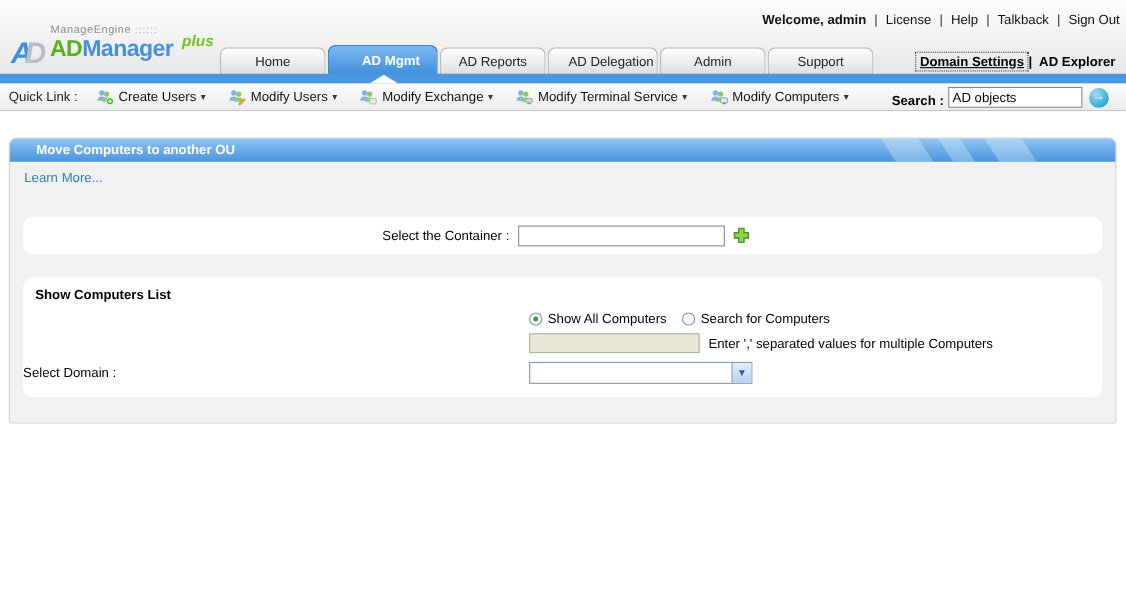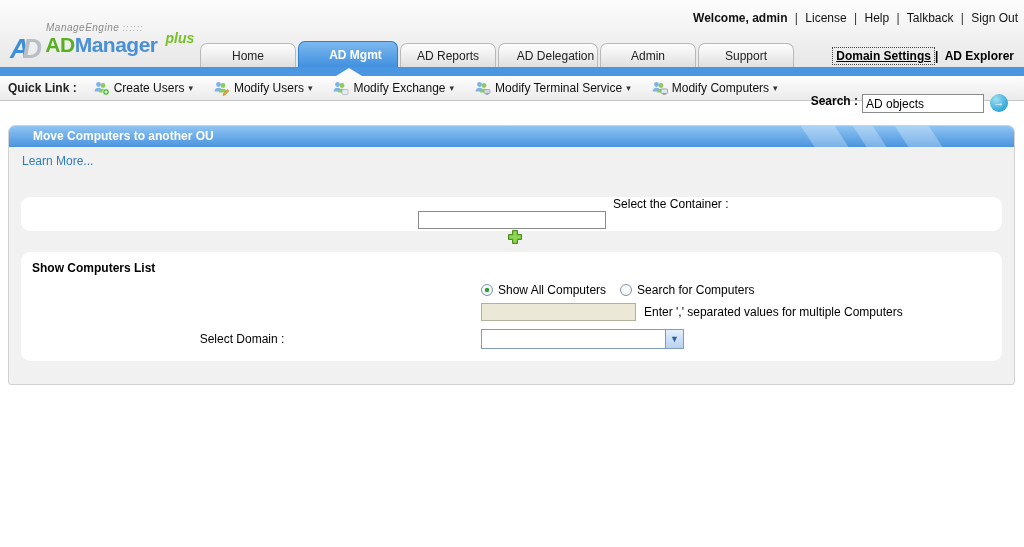--- a/index.html
+++ b/index.html
@@ -8,21 +8,21 @@
 
   
   .hdr { position:absolute; left:0; top:0; width:1024px; height:67px; background:linear-gradient(#fdfdfd,#e7e7e7); }
   .topbar { position:absolute; top:11px; right:6px; font-size:12px; color:#111; white-space:nowrap; }
   .topbar .welcome { font-weight:bold; }
   .topbar .sep { color:#333; margin:0 4px; }
   .topbar a { color:#111; text-decoration:none; cursor:pointer; }
 
   
   .logo { position:absolute; left:10px; top:22px; white-space:nowrap; }
-  .logo .brandline { font-size:10px; color:#8a8a8a; margin-left:36px; letter-spacing:.5px;font-style:italic; }
+  .logo .brandline { font-size:10px; color:#8a8a8a; margin-left:36px; letter-spacing:.5px; }
   .logo .branddots { color:#aaa; letter-spacing:1px; font-size:9px; }
   .logo .mark { display:inline-block; vertical-align:-6px; font-weight:bold; font-style:italic; font-size:27px; }
   .logo .mark .a { color:#3e8fd6; }
   .logo .mark .d { color:#b9bec4; margin-left:-7px; }
   .logo .nm { font-weight:bold; font-size:21px; letter-spacing:-0.5px; }
   .logo .nm .ad { color:#56b01f; }
   .logo .nm .mgr { color:#4a90d9; }
   .logo .plus { color:#76c222; font-style:italic; font-weight:bold; font-size:14px; position:relative; top:-9px; left:1px; }
 
   
@@ -39,50 +39,50 @@
 
   
   .strip { position:absolute; left:0; top:67px; width:1024px; height:9px; background:#4a96e0; }
   .notch { position:absolute; left:336px; bottom:0; width:0; height:0;
            border-left:13px solid transparent; border-right:13px solid transparent; border-bottom:8px solid #fbfbfb; }
 
   
   .qbar { position:absolute; left:0; top:76px; width:1024px; height:25px;
           background:linear-gradient(#fdfdfd,#ebebeb); border-bottom:1px solid #c6c6c6;
           display:flex; align-items:center; padding-left:8px; }
-  .qbar .qlabel { font-weight:bold; color:#222; margin-right:16px; }
+  .qbar .qlabel { font-weight:normal; color:#222; margin-right:16px; }
   .qitem { display:flex; align-items:center; margin-right:20px; cursor:pointer; }
   .qitem .icw { width:17px; height:16px; margin-right:4px; }
   .qitem .qtext { color:#111; }
   .qitem .qcaret { font-size:9px; color:#333; margin-left:4px; }
-  .qsearch { position:absolute; right:16px; top:18px; display:flex; align-items:flex-start; }
+  .qsearch { position:absolute; right:16px; top:3px; display:flex; align-items:flex-end; }
   .qsearch .slabel { font-weight:bold; margin-right:4px; }
   .qsearch input { width:122px; height:19px; border:1px solid #8a8a8a; font-family:"Liberation Sans",sans-serif; font-size:12px; padding:1px 3px; }
   .qsearch .go { width:18px; height:18px; margin-left:6px; border-radius:50%;
                  background:radial-gradient(circle at 35% 30%, #9fdef2, #2ba5d6 75%);
                  color:#fff; font-weight:bold; font-size:11px; line-height:17px; text-align:center; cursor:pointer; }
 
   
   .panel { position:absolute; left:8px; top:125px; width:1007px; height:260px;
            background:#f1f1f1; border:1px solid #d2d2d2; border-radius:7px 7px 3px 3px; }
   .phead { position:relative; height:21px; background:linear-gradient(#8ec4f2,#4a94de);
            border-radius:6px 6px 0 0; color:#fff; font-weight:bold; line-height:21px; padding-left:24px; overflow:hidden; }
   .phead .stripes { position:absolute; right:26px; top:-4px; height:30px; width:190px; pointer-events:none; }
   .phead .stripes i { position:absolute; top:0; height:30px; background:rgba(255,255,255,0.28); transform:skewX(33deg); }
   .phead .stripes i:nth-child(1){ left:10px; width:34px; }
   .phead .stripes i:nth-child(2){ left:62px; width:20px; }
   .phead .stripes i:nth-child(3){ left:104px; width:34px; }
   .learnmore { margin:7px 0 16px 13px; color:#2f7cc0; cursor:pointer; display:inline-block; }
 
   .wbox { background:#fff; border-radius:9px; margin:0 12px; }
-  .box1 { margin-top:13px; height:34px; display:flex; align-items:center;flex-direction:column; }
+  .box1 { margin-top:13px; height:34px; display:flex; align-items:center; }
   .box2 { margin-top:21px; padding:9px 0 12px 0; }
 
   .frow { display:flex; align-items:center; }
-  .frow .lbl { width:450px; text-align:center; padding-right:8px; }
+  .frow .lbl { width:450px; text-align:left; padding-right:8px; }
   .frow .ctl { display:flex; align-items:center; padding-left:10px; }
 
   .txt { height:19px; border:1px solid #8a8a8a; font-family:"Liberation Sans",sans-serif; font-size:12px; padding:1px 3px; }
   .txt.container-input { width:188px; }
   .plus { margin-left:7px; cursor:pointer; line-height:0; }
 
   .box2 .title { font-weight:bold; margin-left:11px; }
   .radiorow { margin-top:8px; }
   .radio { width:12px; height:12px; border-radius:50%; border:1px solid #7f96ad; background:radial-gradient(circle at 40% 35%, #fff, #e9eef2); position:relative; margin-right:5px; cursor:pointer; flex:0 0 auto; }
   .radio.checked::after { content:""; position:absolute; left:3px; top:3px; width:4px; height:4px; border-radius:50%; background:#2f9e2f; box-shadow:0 0 1px #1b6e1b; }

